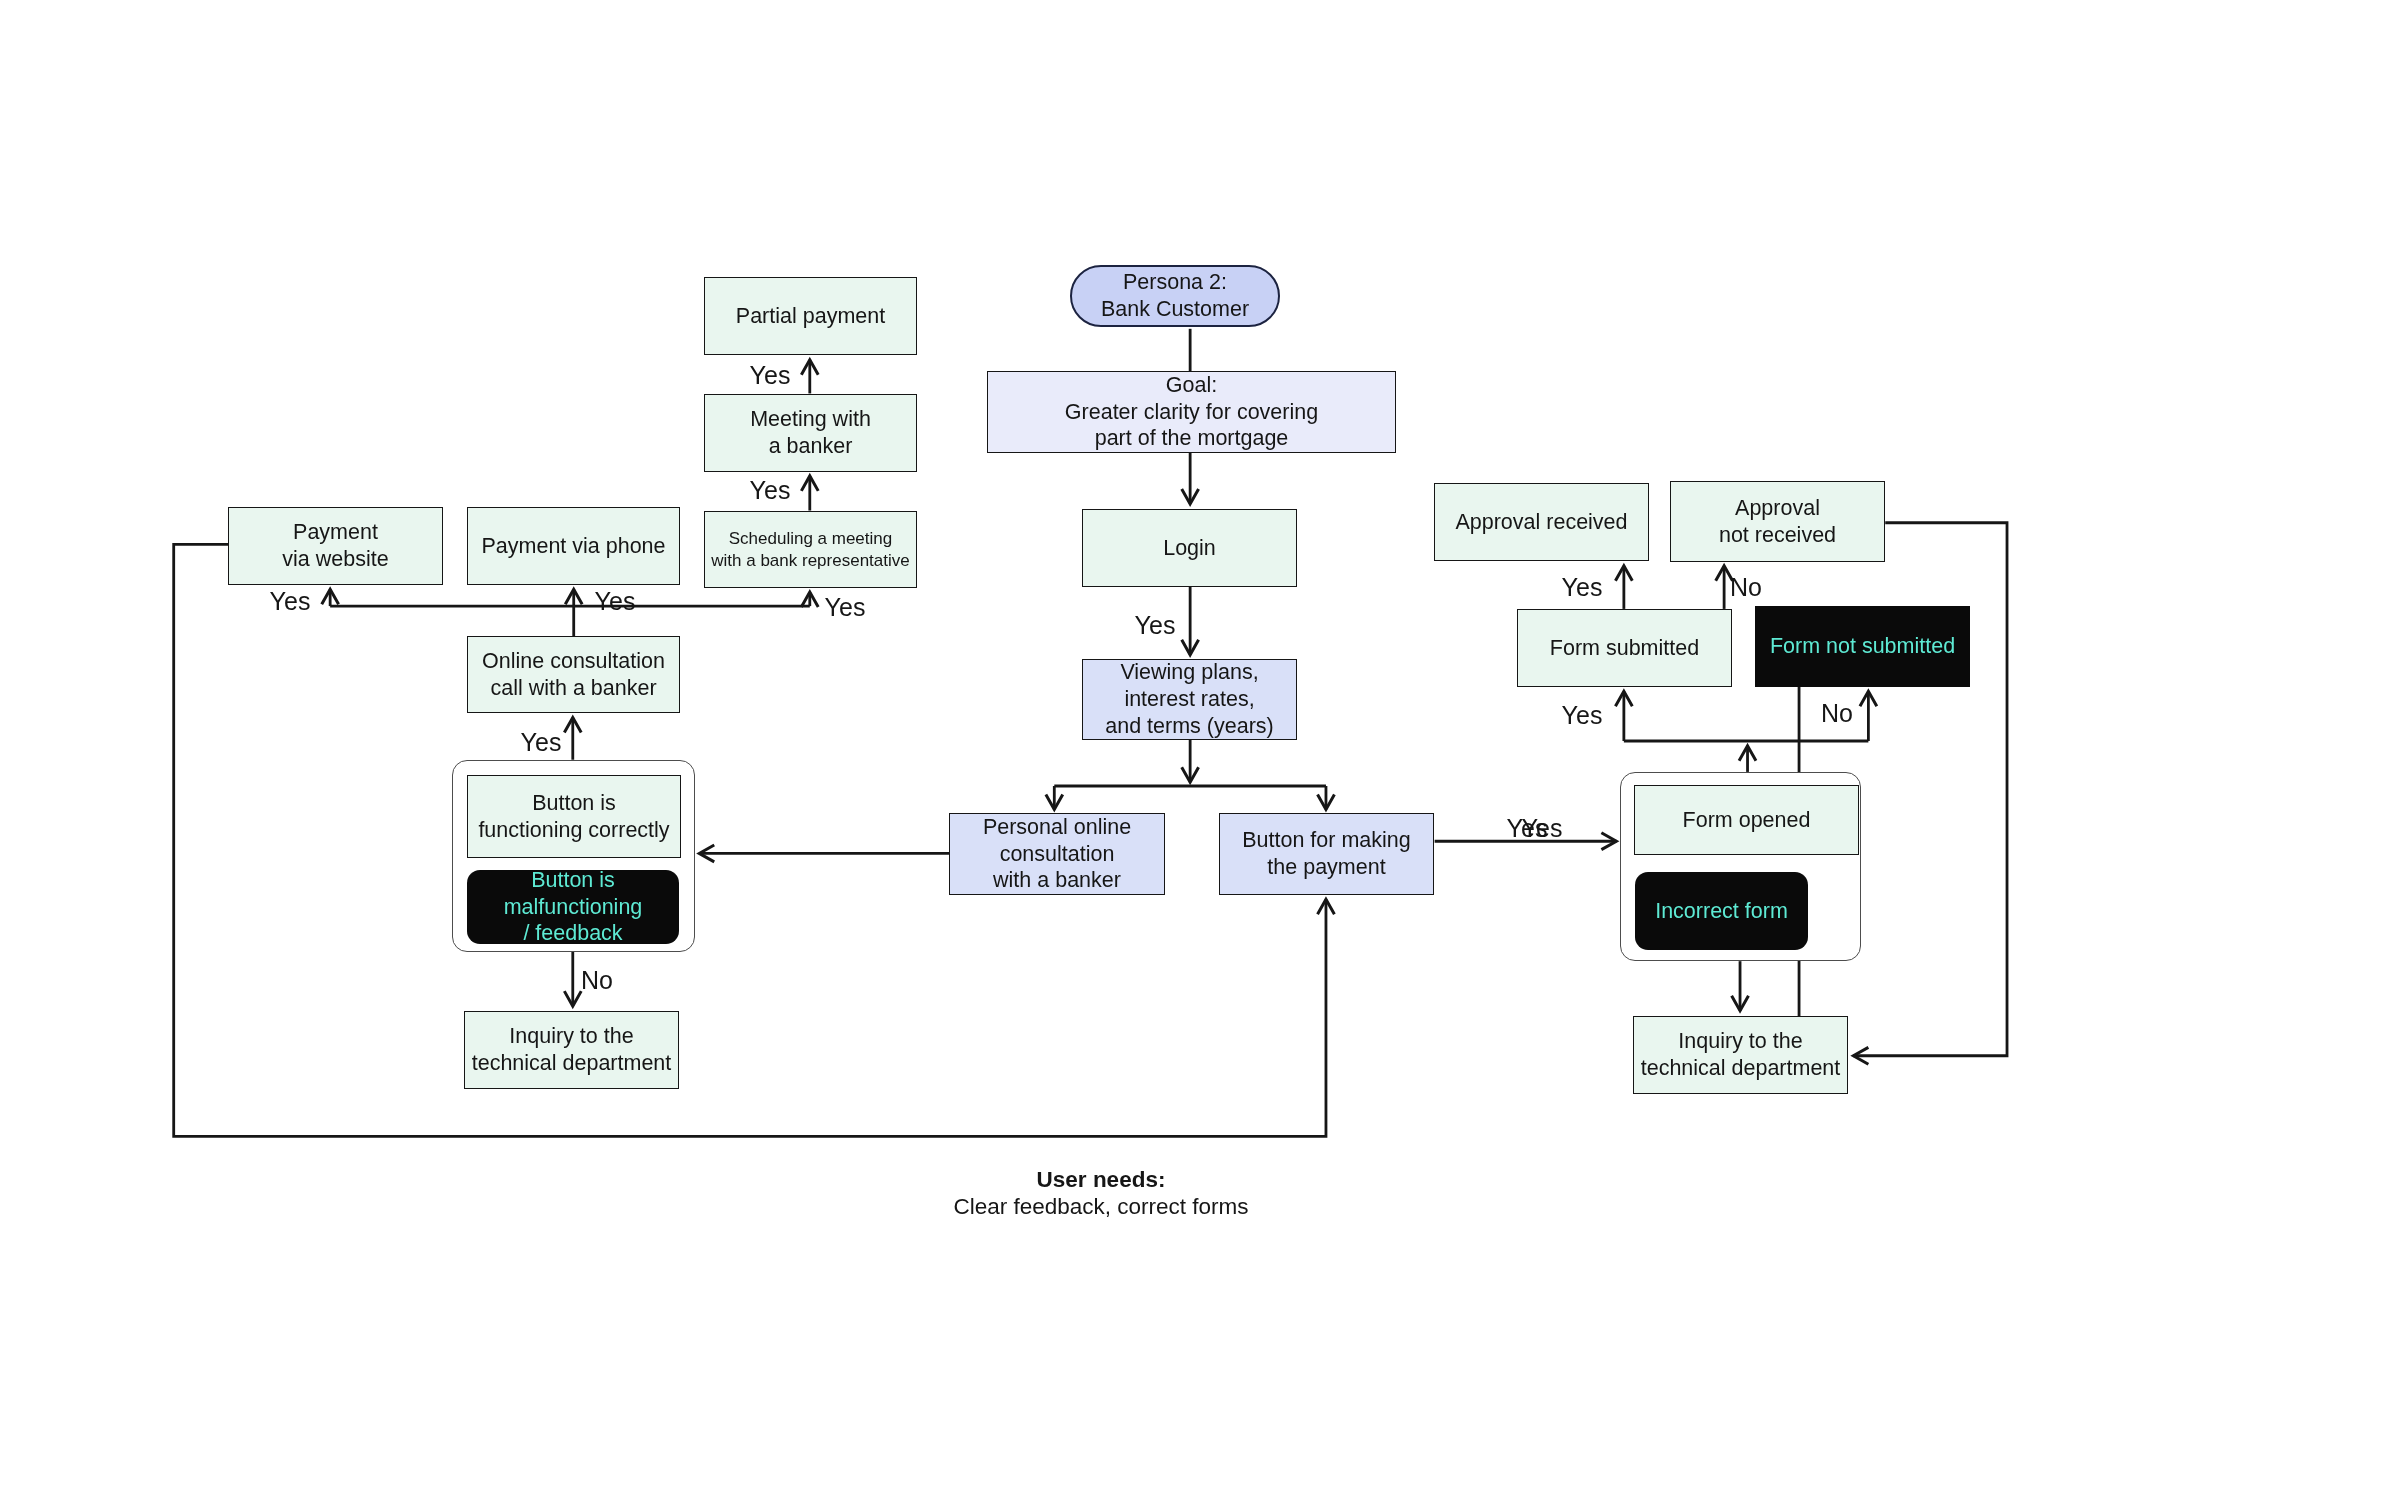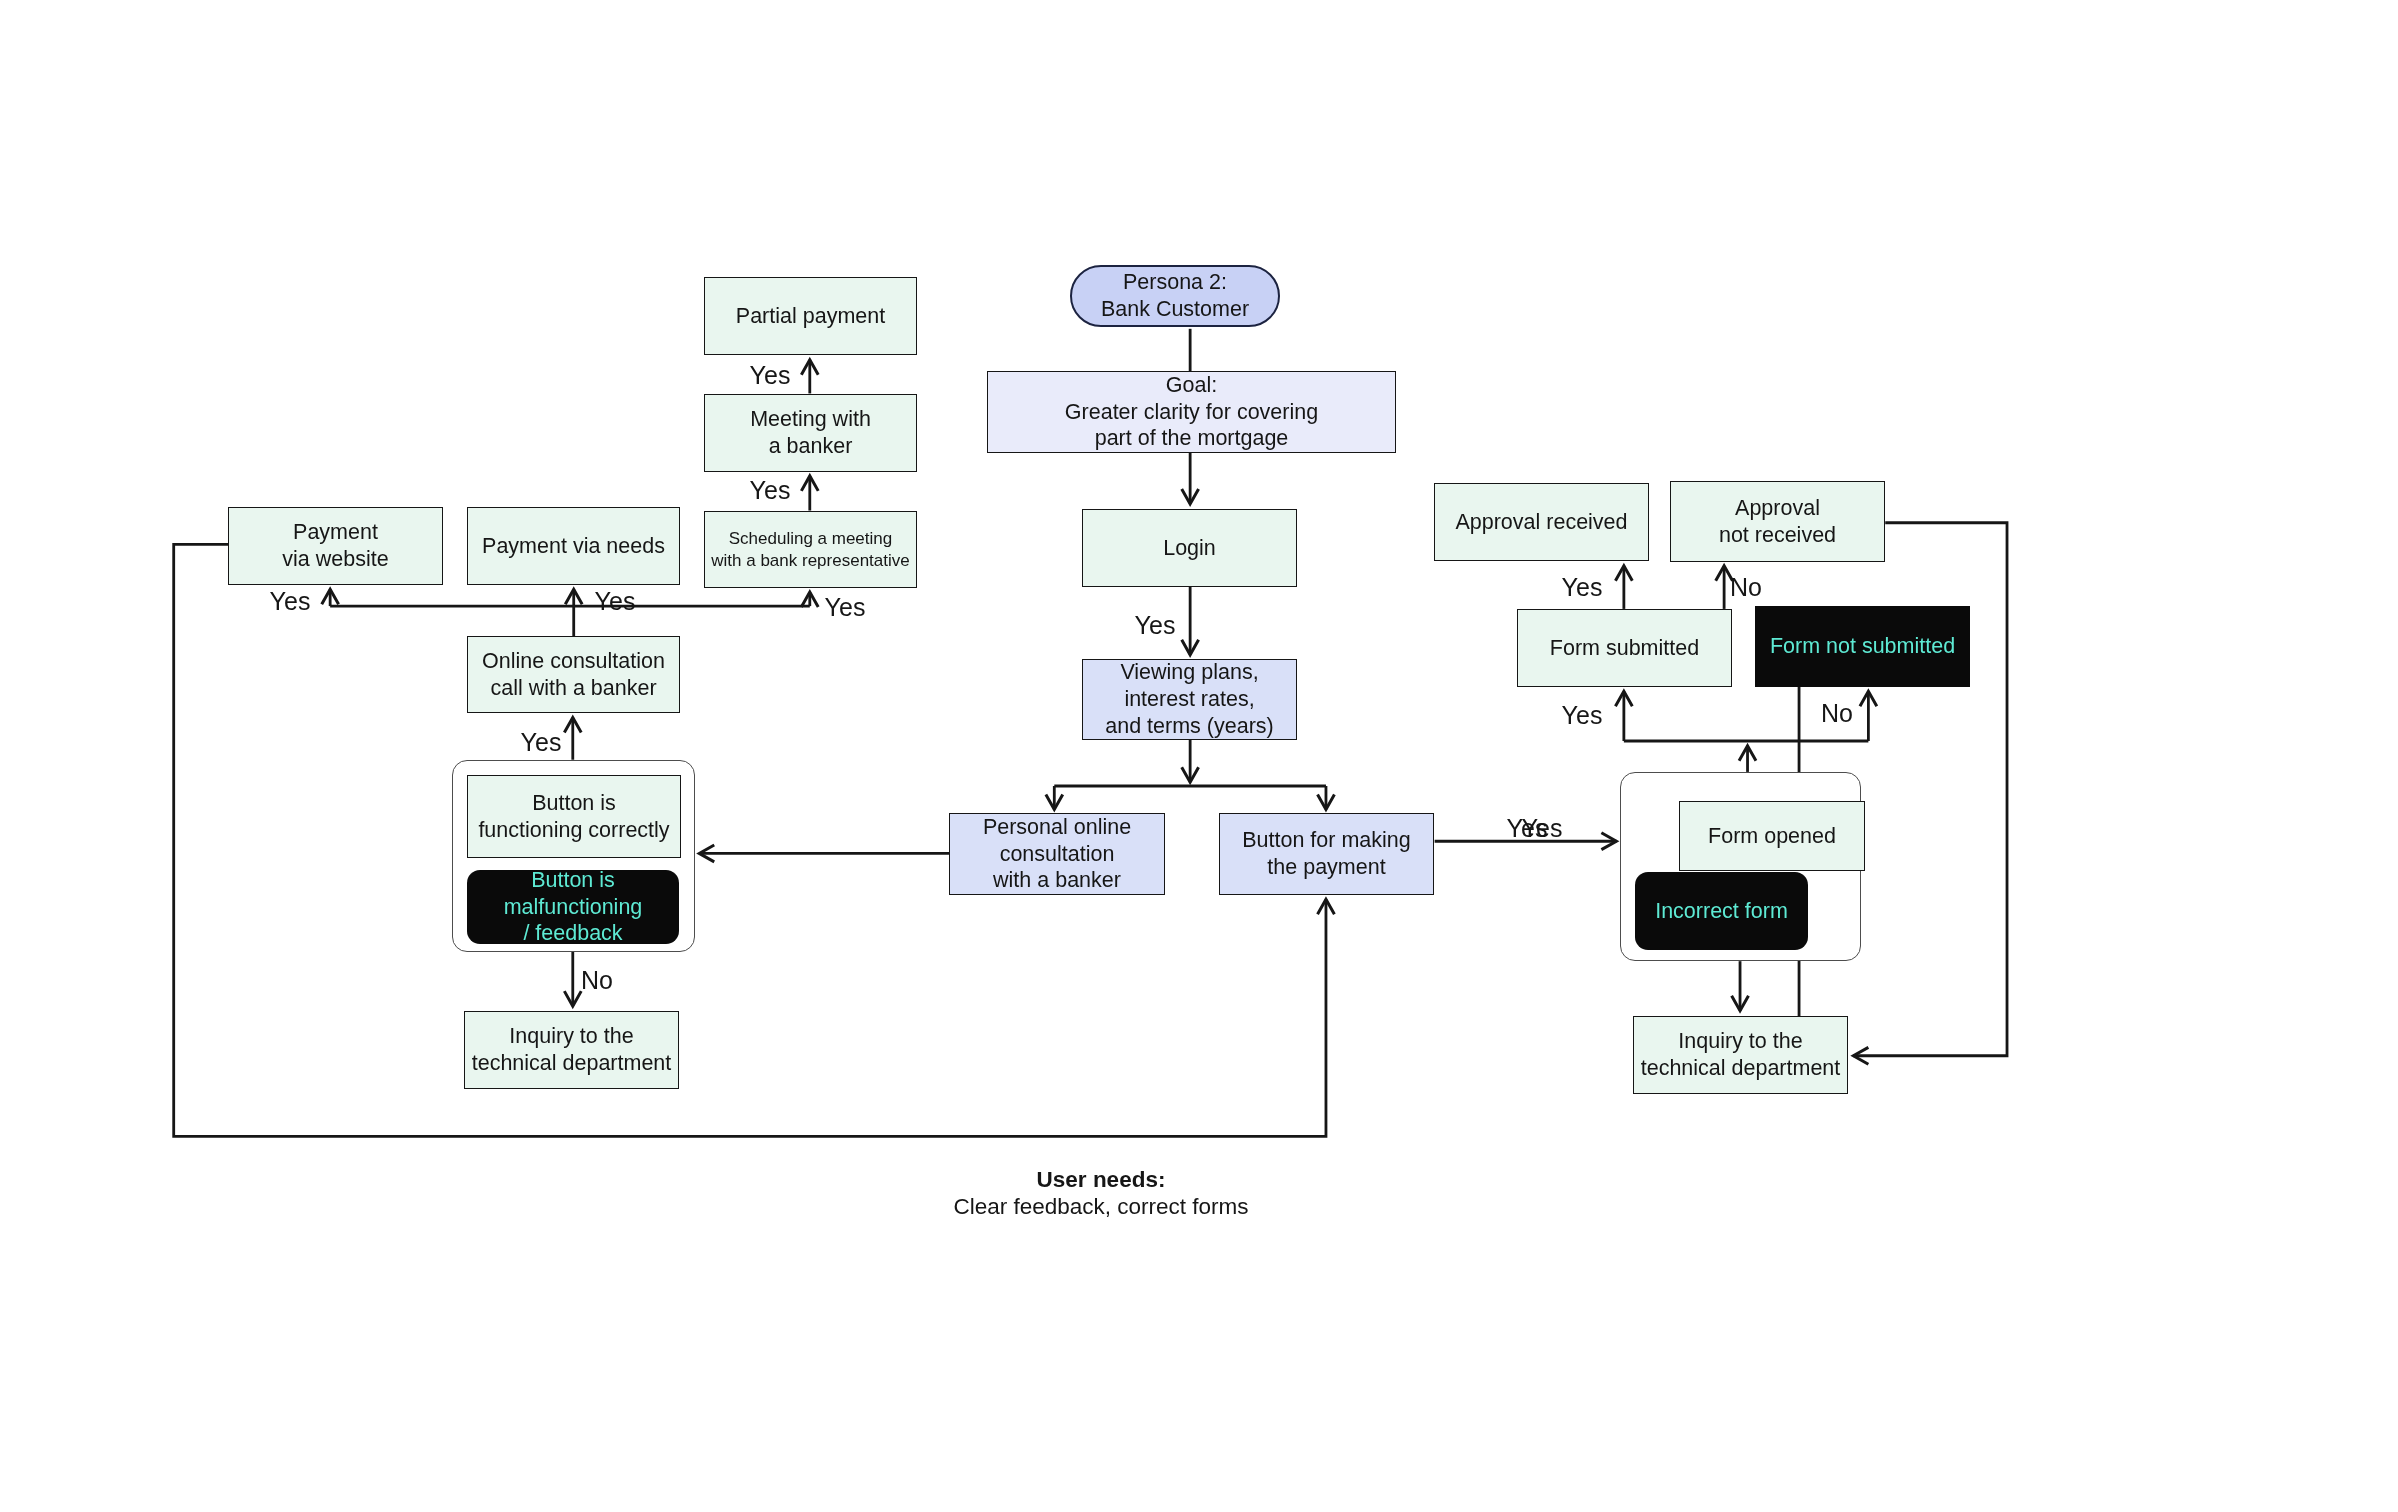--- a/index.html
+++ b/index.html
@@ -74,21 +74,21 @@
 interest rates,
 and terms (years)</div>
   <div class="node lav" style="left:949px;top:813px;width:216px;height:82px;">Personal online
 consultation
 with a banker</div>
   <div class="node lav" style="left:1219px;top:813px;width:215px;height:82px;">Button for making
 the payment</div>
 
   <div class="node green" style="left:228px;top:507px;width:215px;height:78px;">Payment
 via website</div>
-  <div class="node green" style="left:467px;top:507px;width:213px;height:78px;">Payment via needs</div>
+  <div class="node green" style="left:467px;top:507px;width:213px;height:78px;">Payment via phone</div>
   <div class="node green small" style="left:704px;top:511px;width:213px;height:77px;">Scheduling a meeting
 with a bank representative</div>
   <div class="node green" style="left:704px;top:394px;width:213px;height:78px;">Meeting with
 a banker</div>
   <div class="node green" style="left:704px;top:277px;width:213px;height:78px;">Partial payment</div>
   <div class="node green" style="left:467px;top:636px;width:213px;height:77px;">Online consultation
 call with a banker</div>
 
   <div class="group" style="left:452px;top:760px;width:243px;height:192px;">
     <div class="node green" style="left:14px;top:14px;width:214px;height:83px;">Button is
@@ -100,21 +100,21 @@
   <div class="node green" style="left:464px;top:1011px;width:215px;height:78px;">Inquiry to the
 technical department</div>
 
   <div class="node green" style="left:1434px;top:483px;width:215px;height:78px;">Approval received</div>
   <div class="node green" style="left:1670px;top:481px;width:215px;height:81px;">Approval
 not received</div>
   <div class="node green" style="left:1517px;top:609px;width:215px;height:78px;">Form submitted</div>
   <div class="node black" style="left:1755px;top:606px;width:215px;height:81px;">Form not submitted</div>
 
   <div class="group" style="left:1620px;top:772px;width:241px;height:189px;">
-    <div class="node green" style="left:13px;top:28px;width:186px;height:70px;margin-left:45px;">Form opened</div>
+    <div class="node green" style="left:13px;top:12px;width:225px;height:70px;">Form opened</div>
     <div class="node black rounded" style="left:14px;top:99px;width:173px;height:78px;">Incorrect form</div>
   </div>
 
   <div class="node green" style="left:1633px;top:1016px;width:215px;height:78px;">Inquiry to the
 technical department</div>
 
   <div class="elabel" style="left:1155px;top:625px;">Yes</div>
   <div class="elabel" style="left:290px;top:601px;">Yes</div>
   <div class="elabel" style="left:615px;top:601px;">Yes</div>
   <div class="elabel" style="left:845px;top:607px;">Yes</div>

